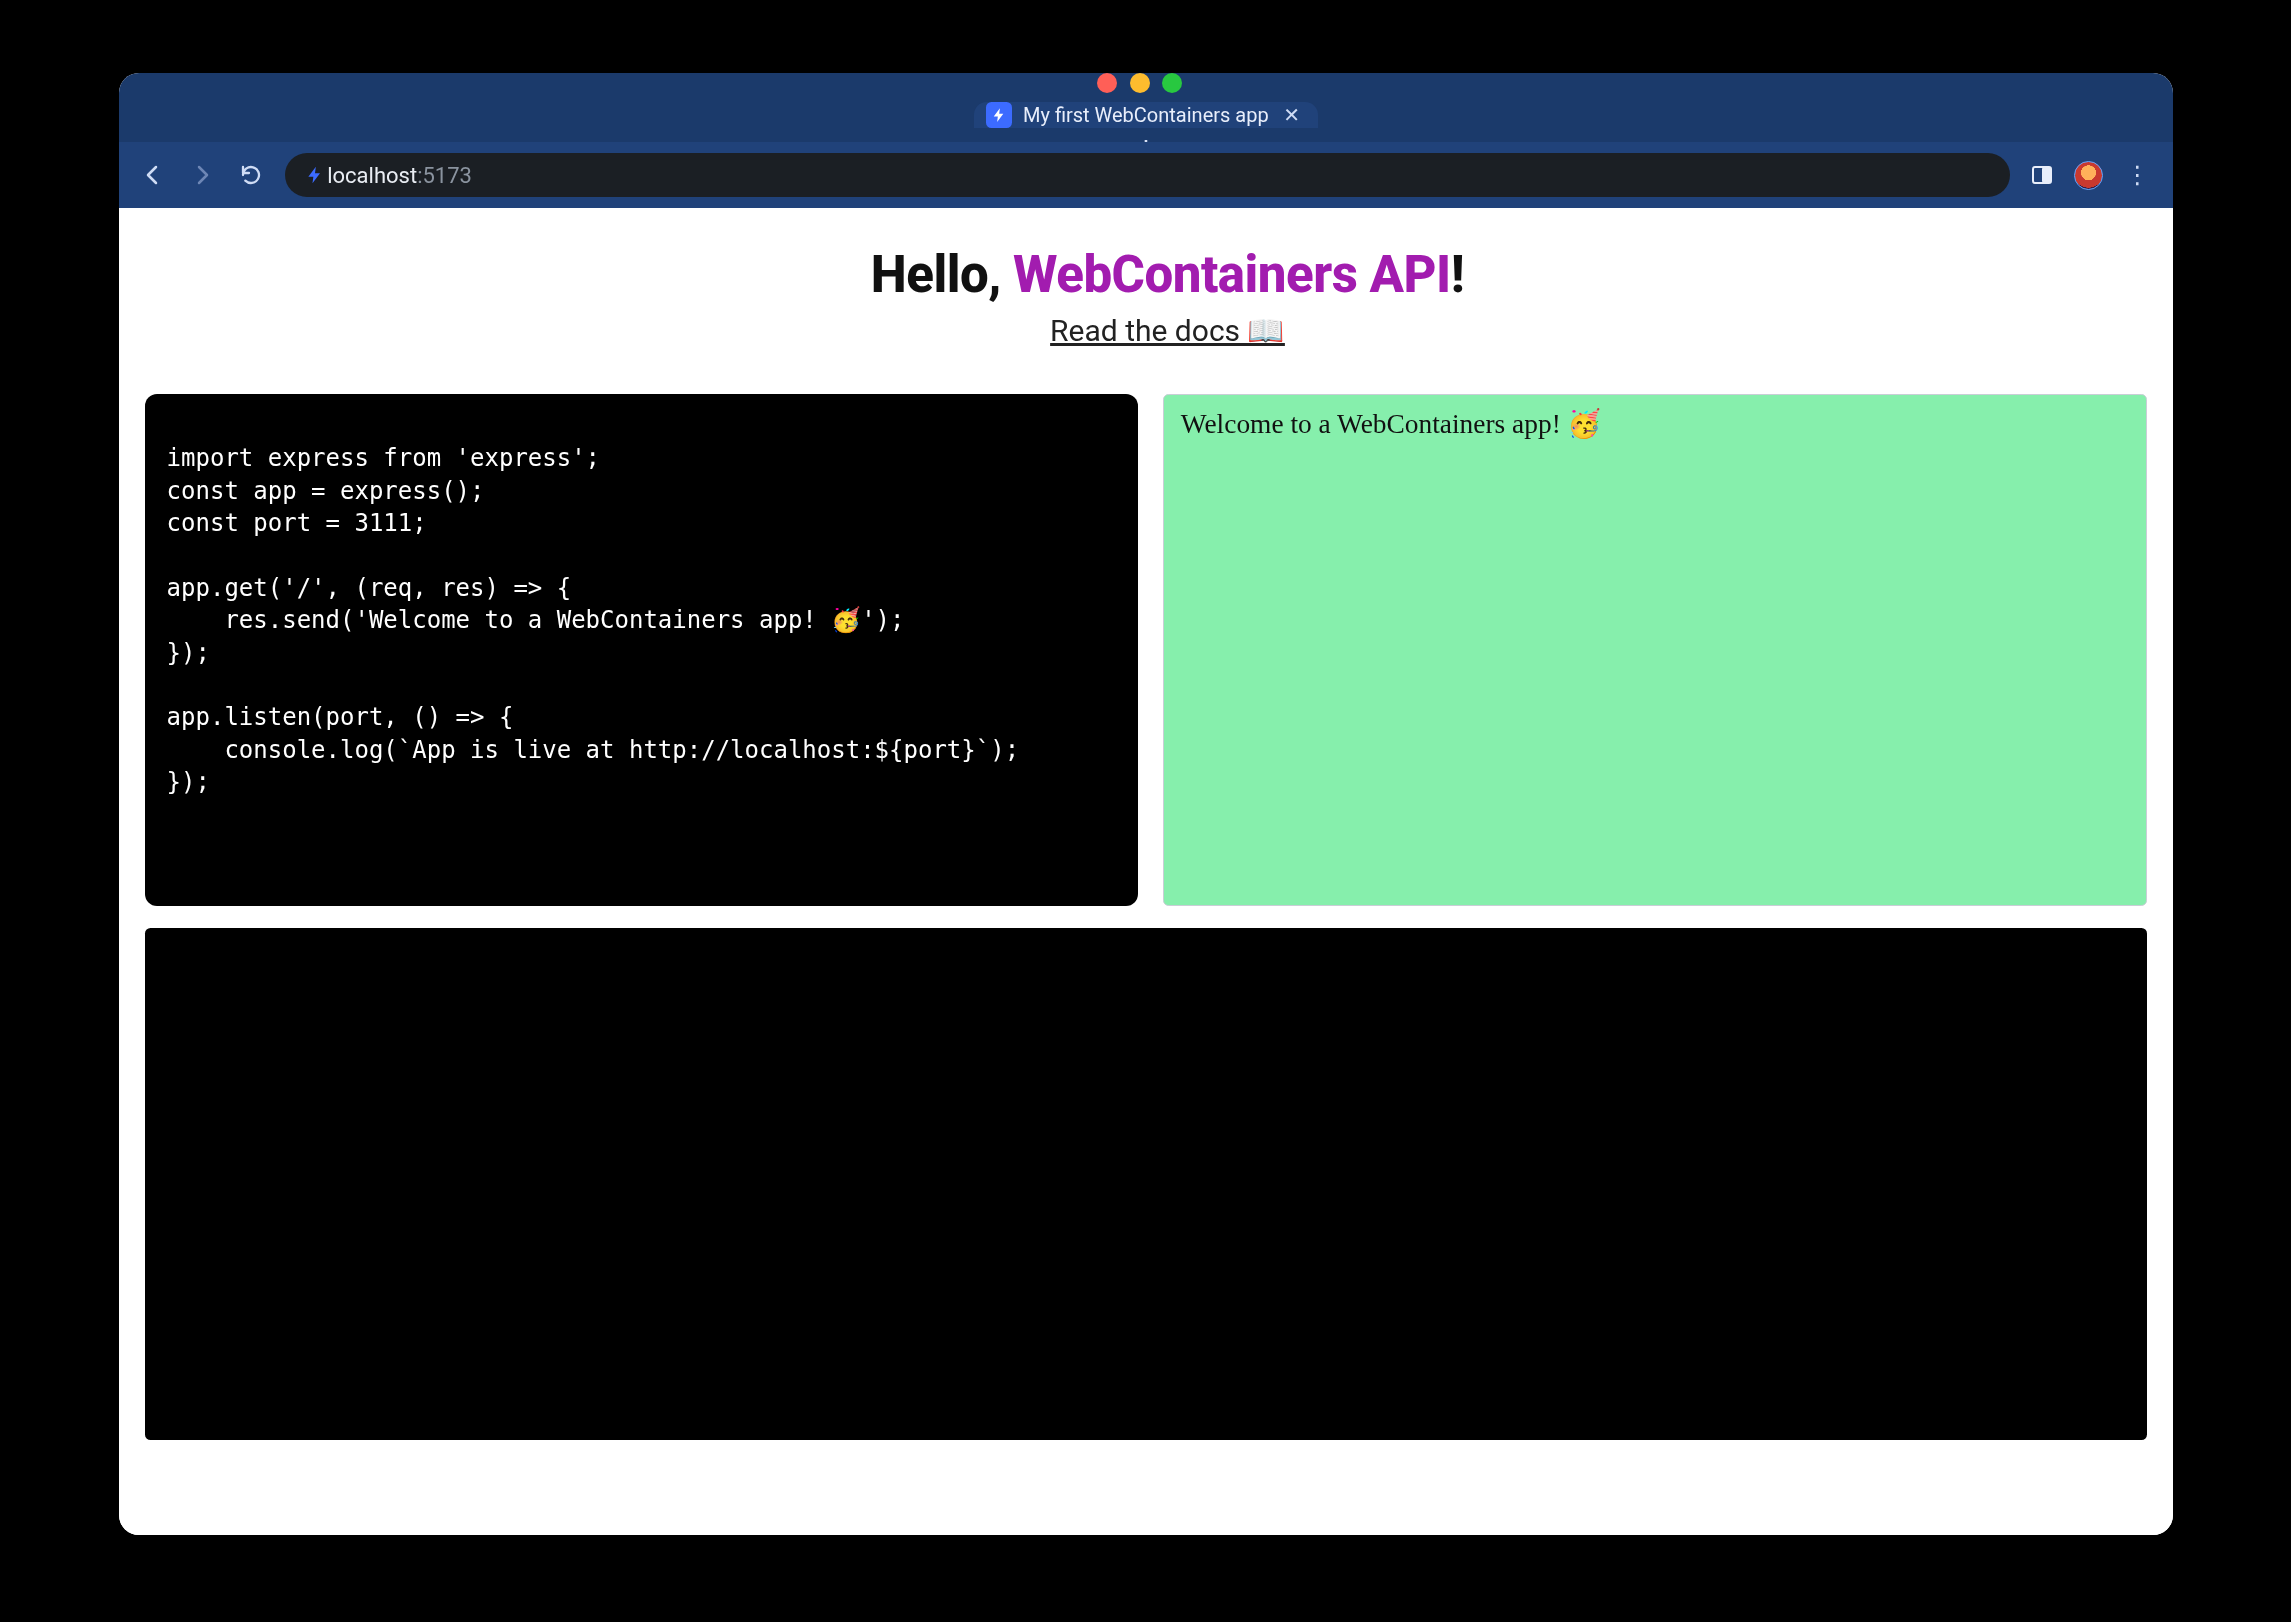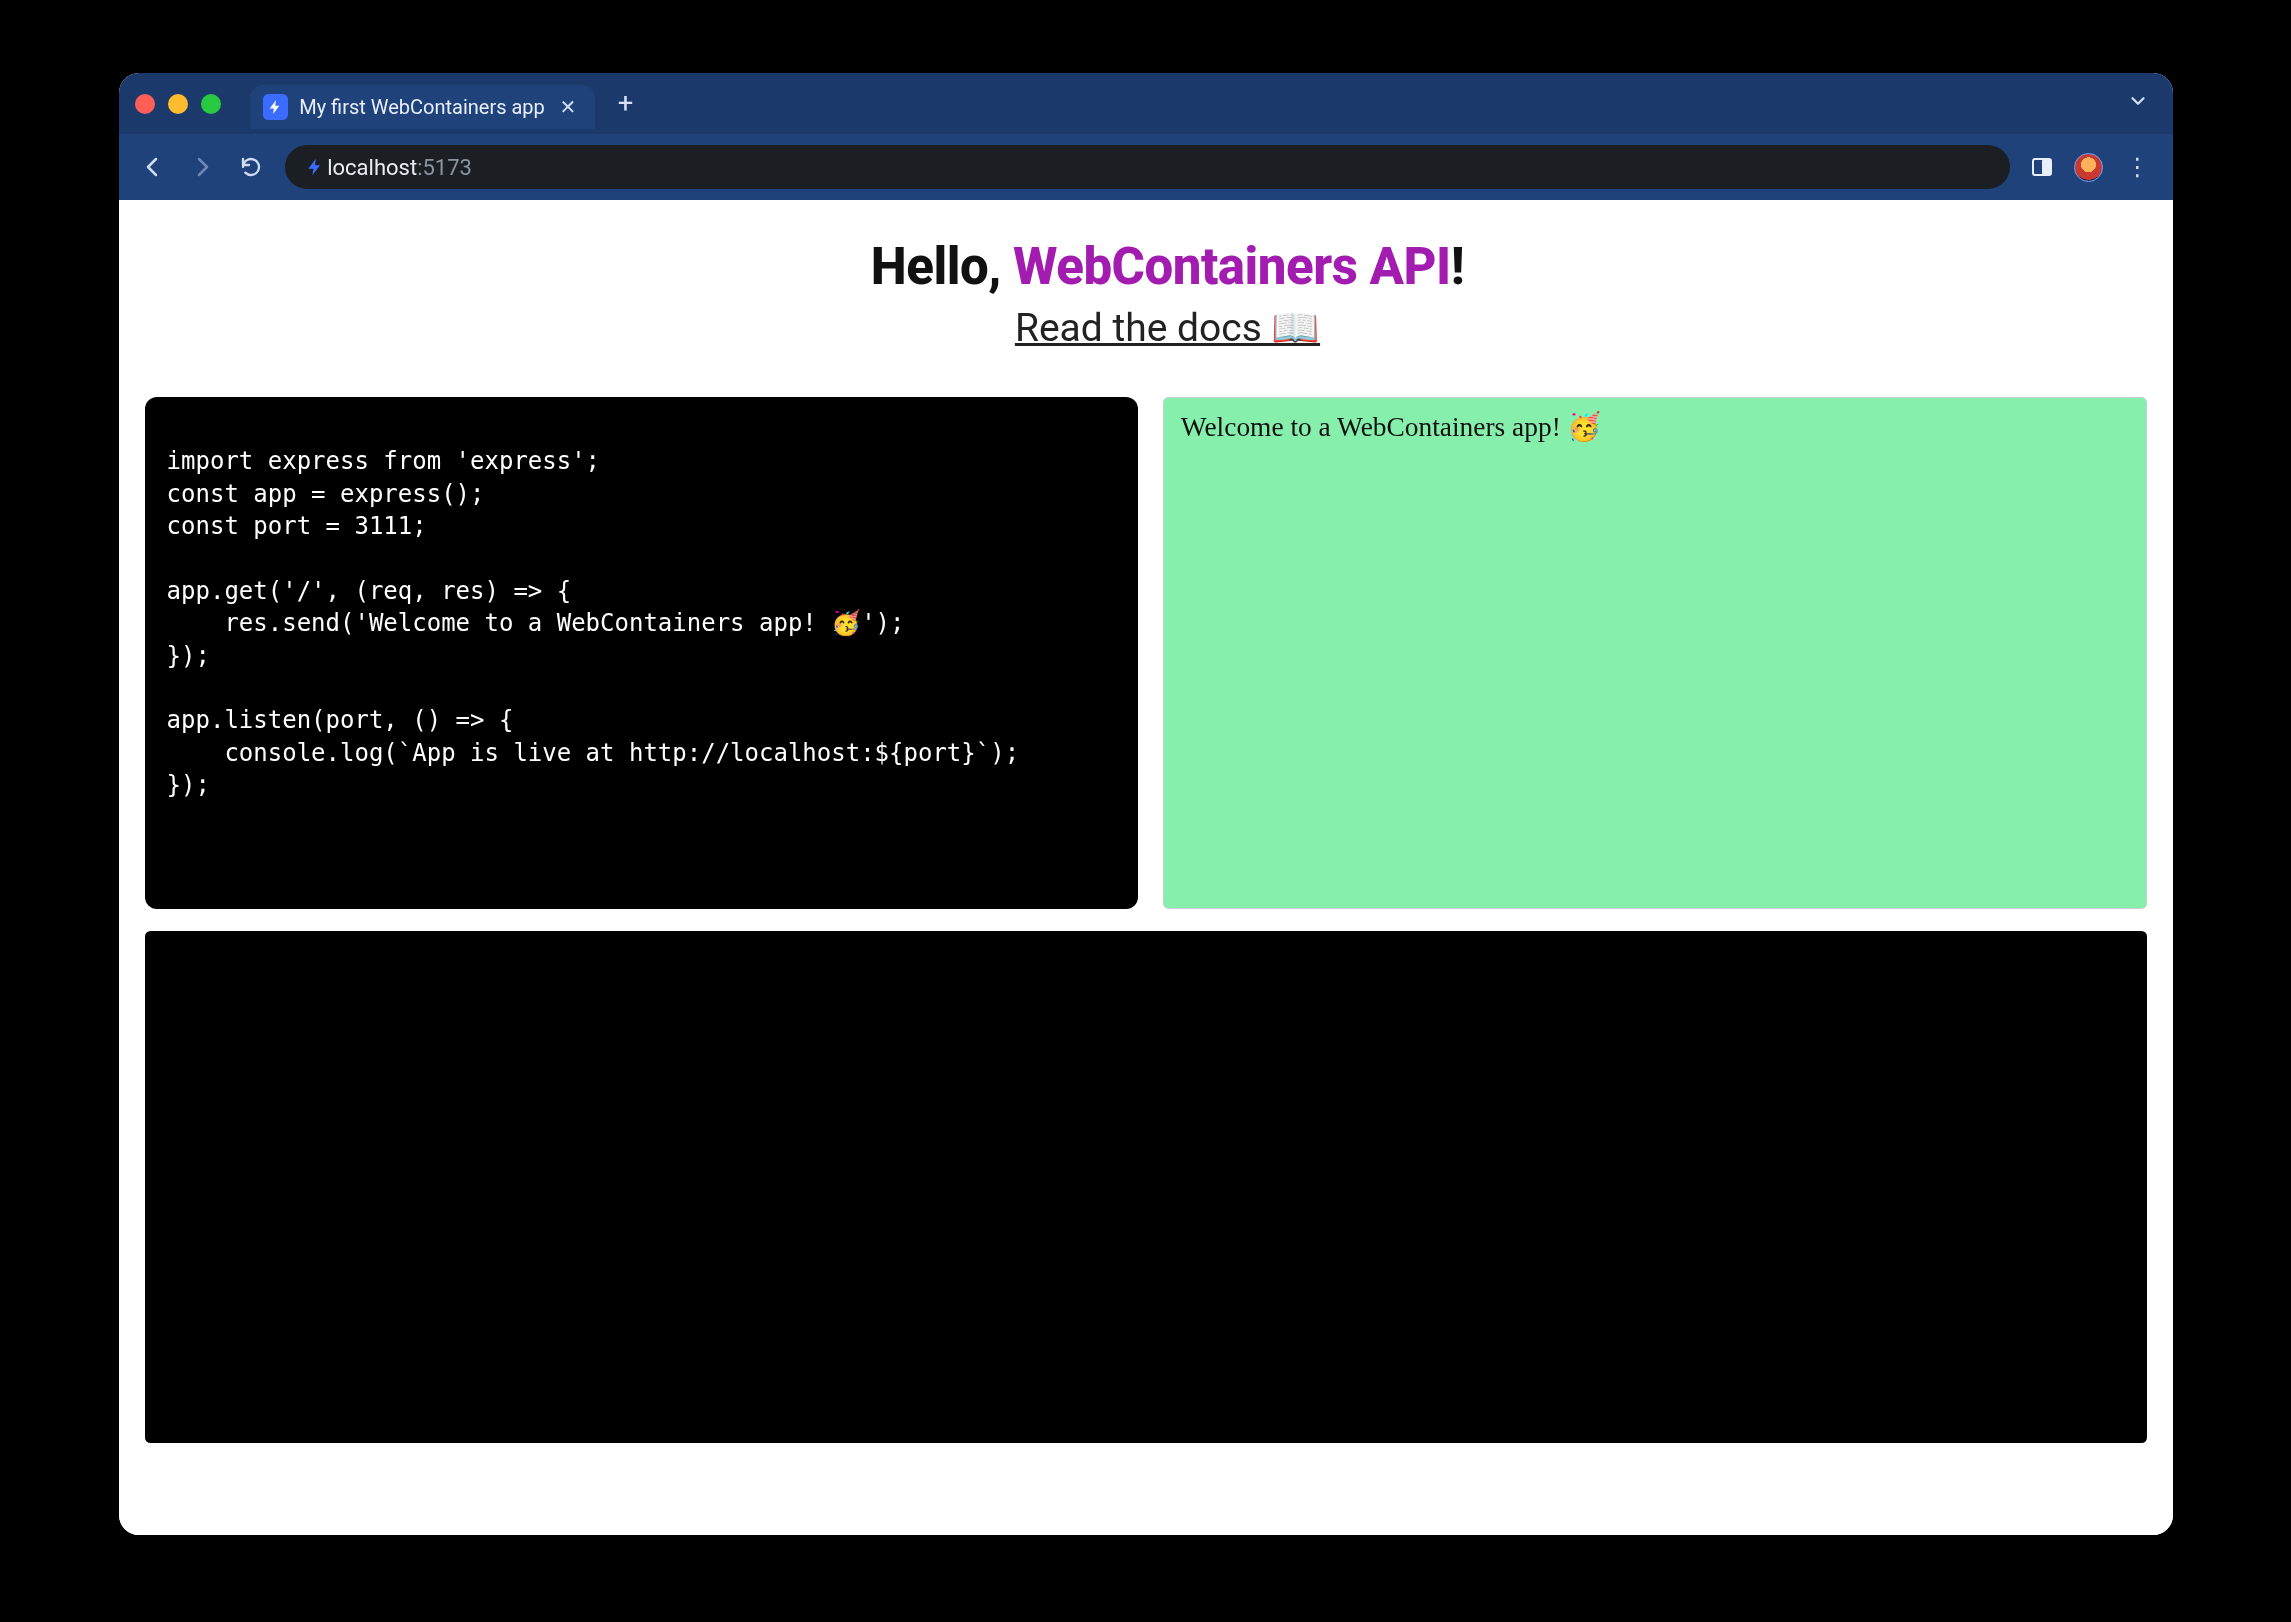--- a/index.html
+++ b/index.html
@@ -29,26 +29,27 @@
     background: #fff;
     border-radius: 20px;
     overflow: hidden;
     box-shadow: 0 9.1px 55px rgba(0,0,0,0.6);
     display: flex;
     flex-direction: column;
   }
 
   
   .tab-strip {
-    height: 61px;
+    height: 69px;
     background: #1b3a6b;
     display: flex;
     align-items: center;
     padding: 0 16.4px;
-    gap: 16px;
+    gap: 2px;
+    flex-direction: column;
   }
   .traffic-lights { display: flex; gap: 12.8px; margin-right: 12.8px; }
   .tl { width: 20px; height: 20px; border-radius: 50%; }
   .tl.red { background: #ff5f57; }
   .tl.yellow { background: #febc2e; }
   .tl.green { background: #28c840; }
 
   .tab {
     display: flex;
     align-items: center;
@@ -136,21 +137,21 @@
   .hero h1 {
     font-size: 51px;
     font-weight: 800;
     letter-spacing: -0.5px;
     color: #111;
   }
   .hero h1 .accent { color: #a21caf; }
   .docs-link {
     display: inline-block;
     margin-top: 9.1px;
-    font-size: 39px;
+    font-size: 30px;
     color: #222;
     text-decoration: underline;
   }
 
   .panes {
     display: flex;
     gap: 25.6px;
     padding: 37px 25.6px 22px;
   }
   .code-pane {

